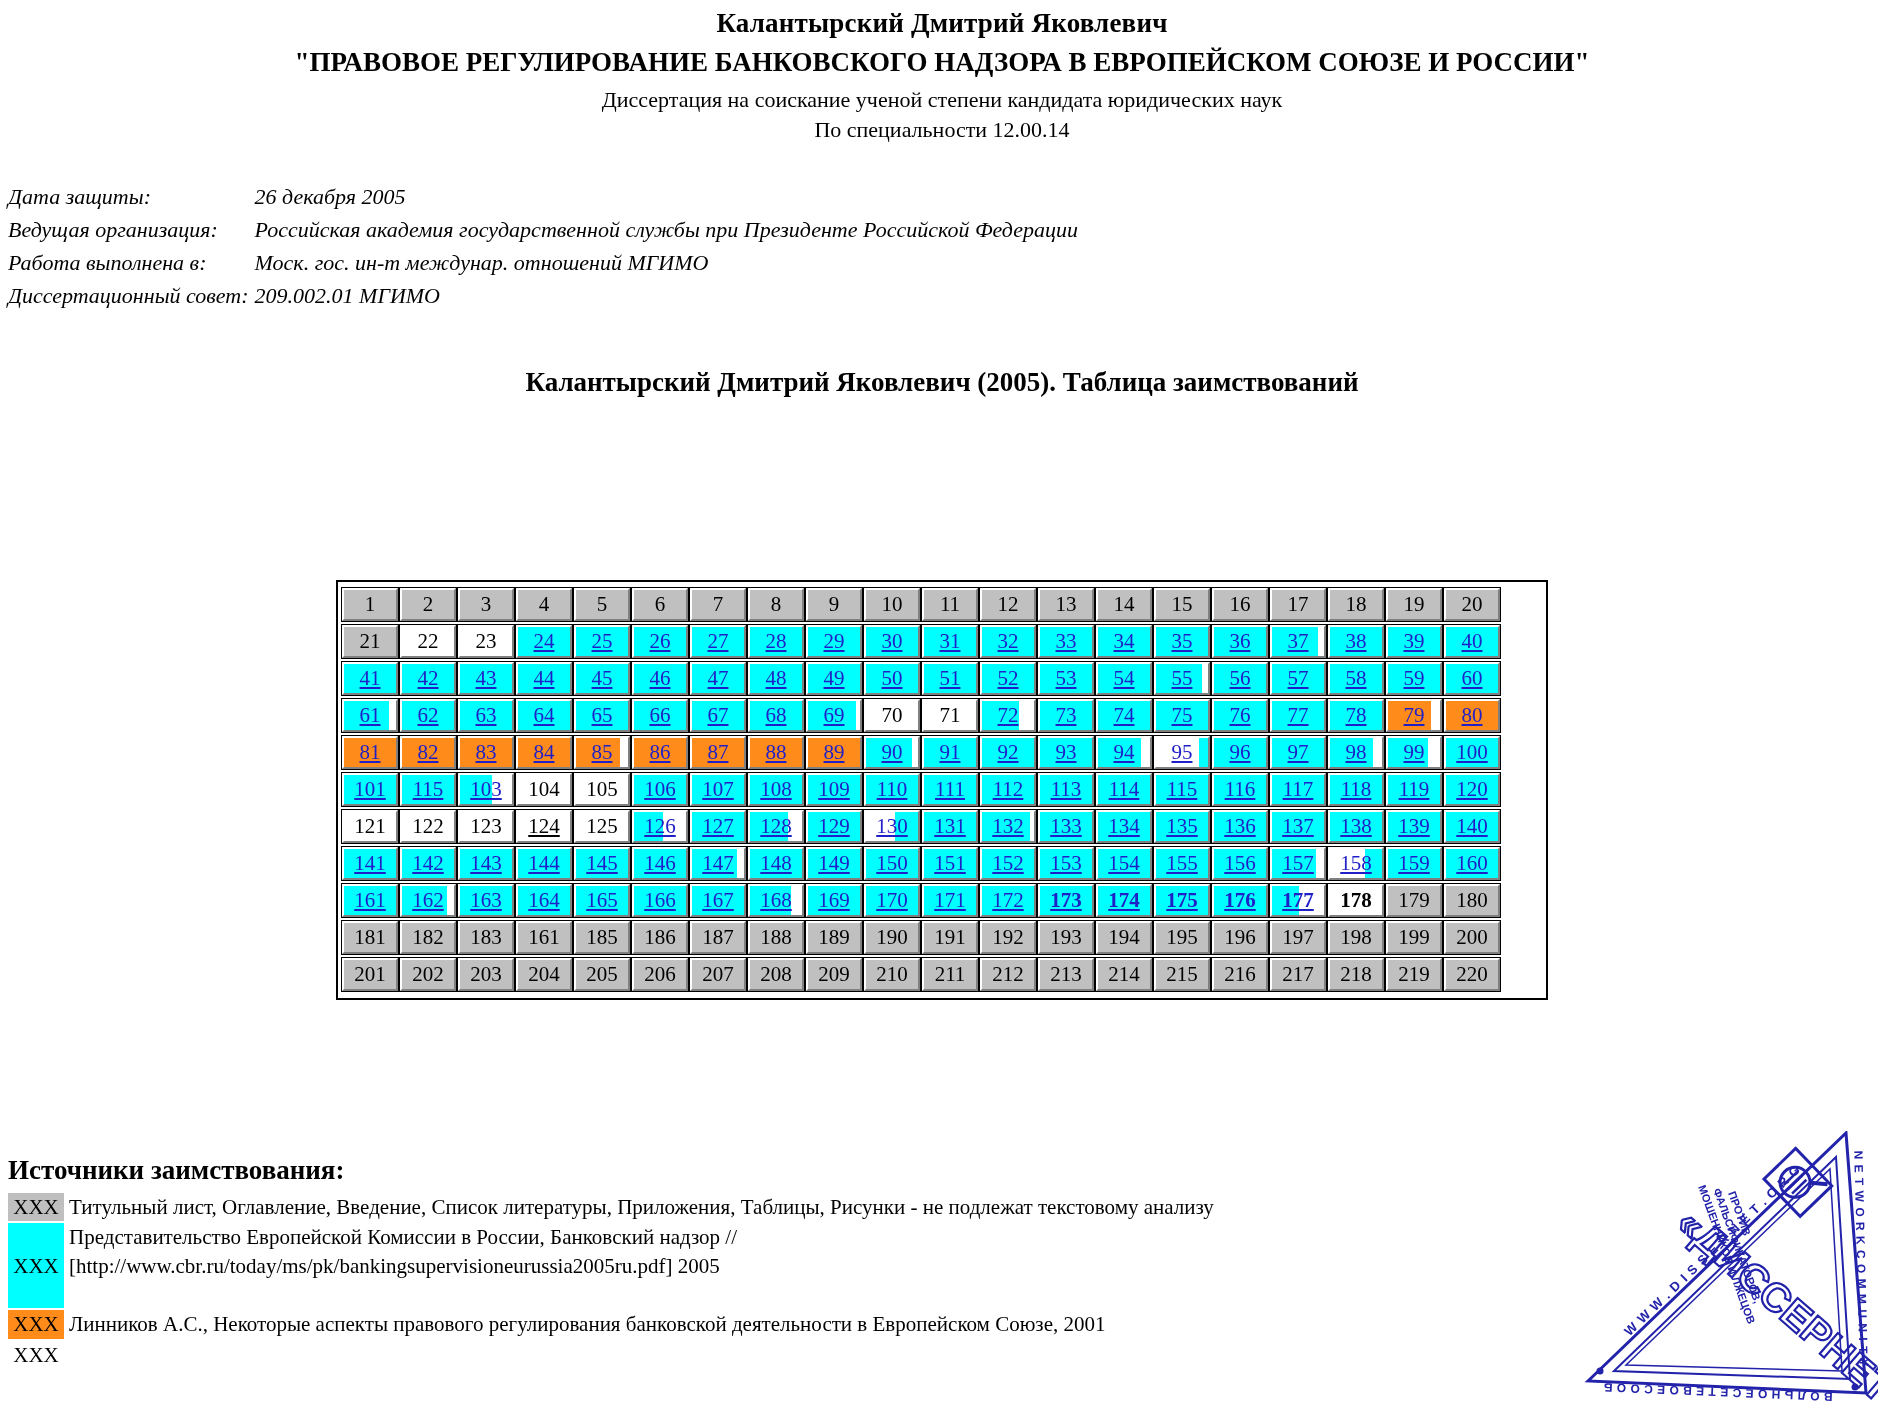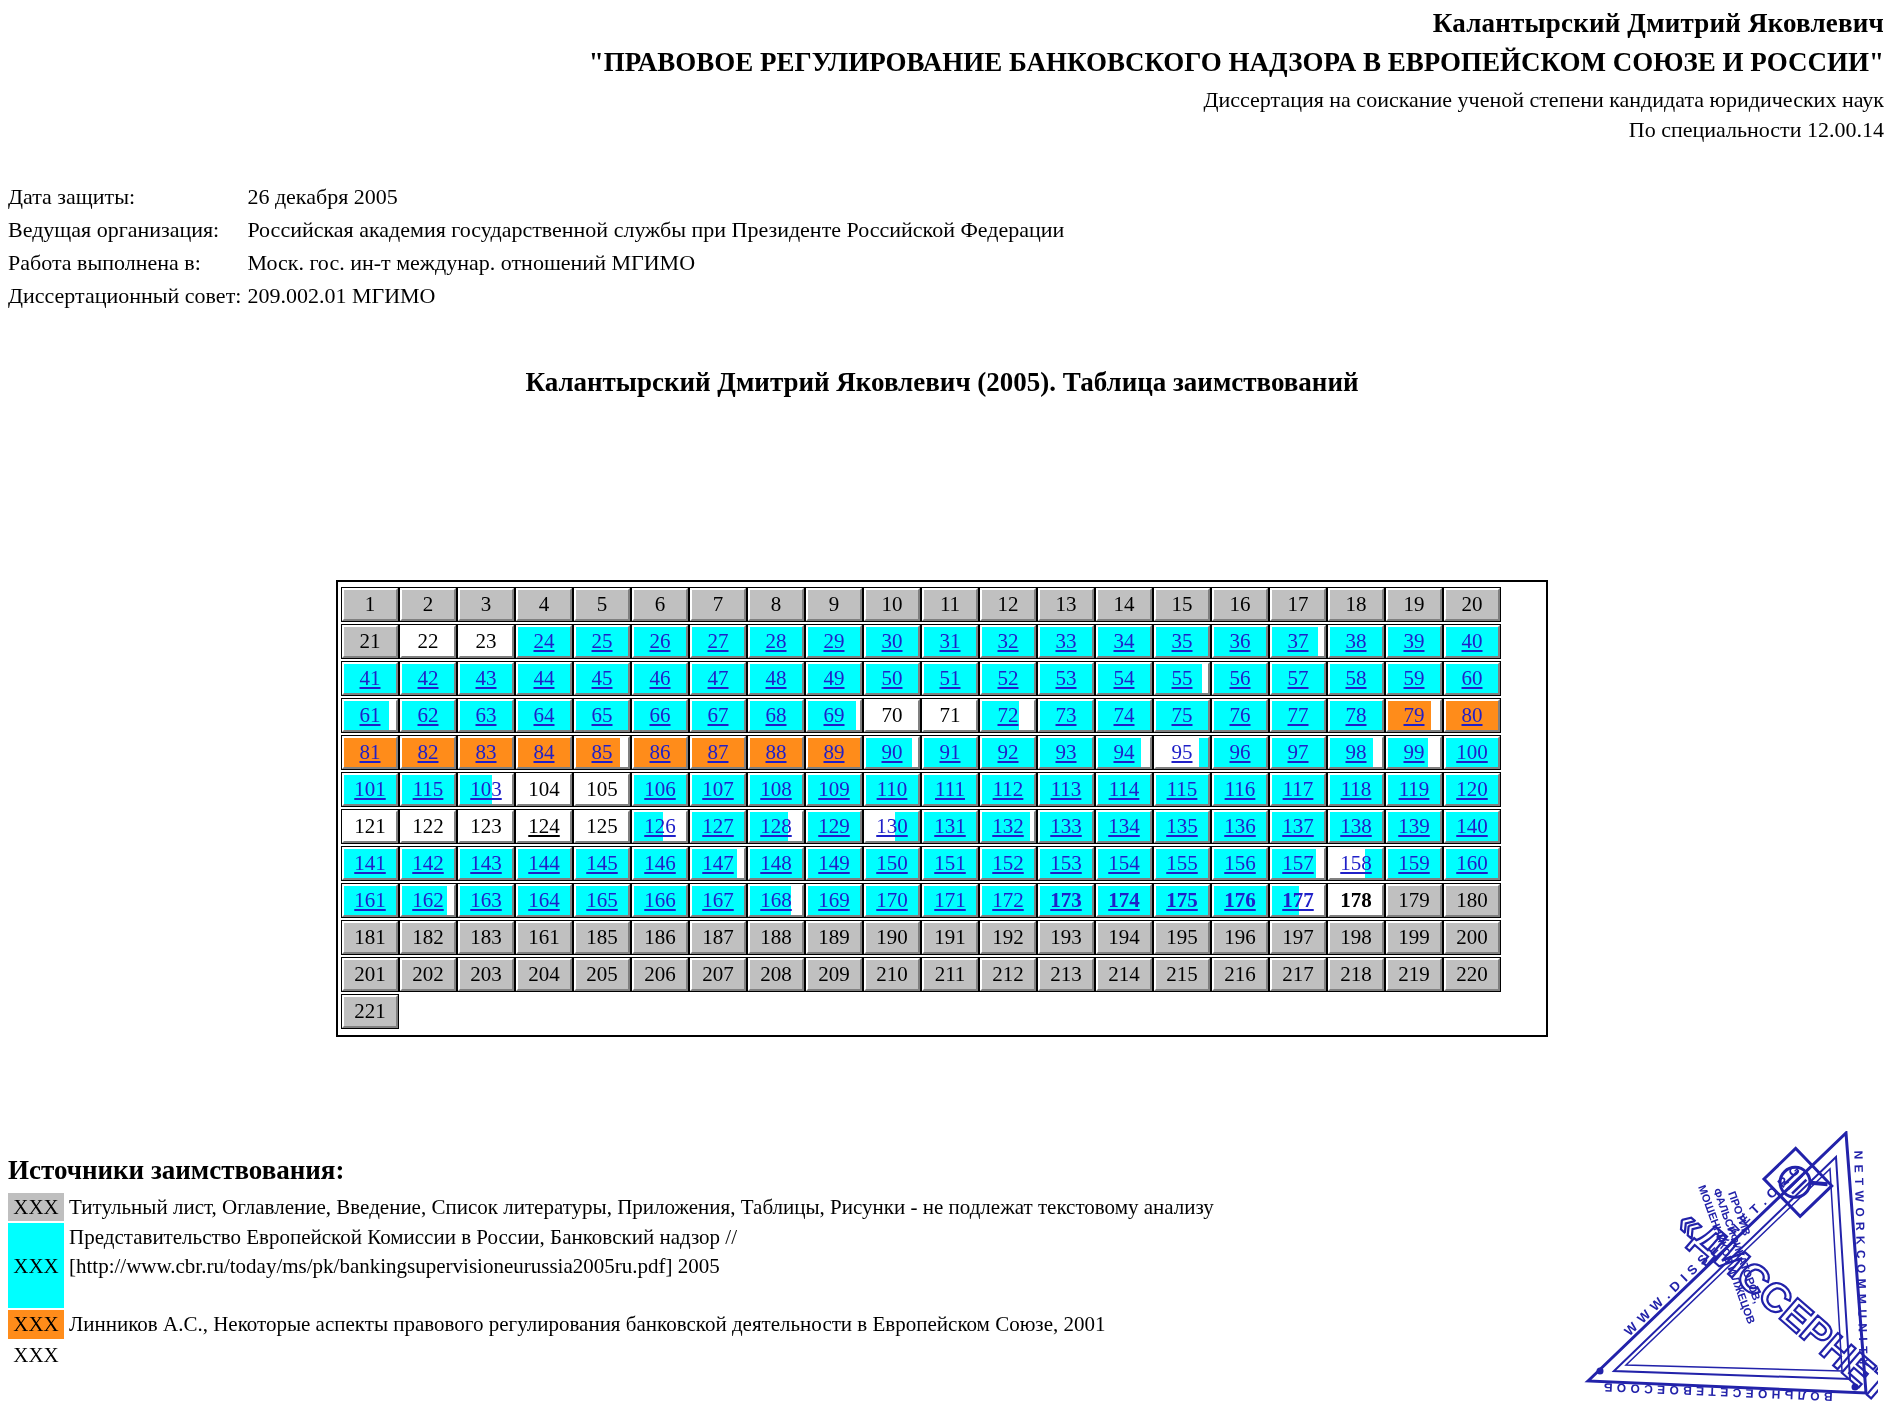--- a/index.html
+++ b/index.html
@@ -4,29 +4,29 @@
 <style>
   html,body{margin:0;padding:0;}
   body{
     width:1884px;height:1424px;
     background:#ffffff;
     font-family:"Liberation Serif","DejaVu Serif",serif;
     color:#000000;
     position:relative;
     overflow:hidden;
   }
-  .hdr{text-align:right;}
+  .hdr{text-align:center;}
   .hdr .line1{font-size:27px;font-weight:bold;padding-top:8px;letter-spacing:.2px;}
   .hdr .line2{font-size:27px;font-weight:bold;padding-top:8px;}
   .hdr .line3{font-size:22px;padding-top:9px;}
   .hdr .line4{font-size:22px;padding-top:4px;}
 
   .meta{margin-top:38px;margin-left:8px;font-size:22px;}
   .meta table{border-collapse:collapse;}
-  .meta td{padding:3px 0 4px 0;vertical-align:top;white-space:nowrap;}
+  .meta td{padding:3px 0 4px 0;vertical-align:top;white-space:nowrap;font-style:italic;}
   .meta td.k{padding-right:6px;}
 
   .tbl-title{text-align:center;font-size:27px;font-weight:bold;margin-top:54px;}
 
   .grid-wrap{
     position:absolute;
     left:336px;top:580px;
     width:1212px;
     border:2px solid #000000;
     background:#ffffff;
@@ -941,25 +941,20 @@
           <span class="txt">217</span>
         </div>
         <div class="cell gray">
           <span class="txt">218</span>
         </div>
         <div class="cell gray">
           <span class="txt">219</span>
         </div>
         <div class="cell gray">
           <span class="txt">220</span>
-        </div>
-      </div>
-      <div class="grid-row">
-        <div class="cell gray">
-          <span class="txt">221</span>
         </div>
       </div>
     </div>
 </div>
 
 <div class="sources">
   <h2>Источники заимствования:</h2>
   <div id="sources-list">
       <div class="src-row">
         <div class="swatch gray">XXX</div>

